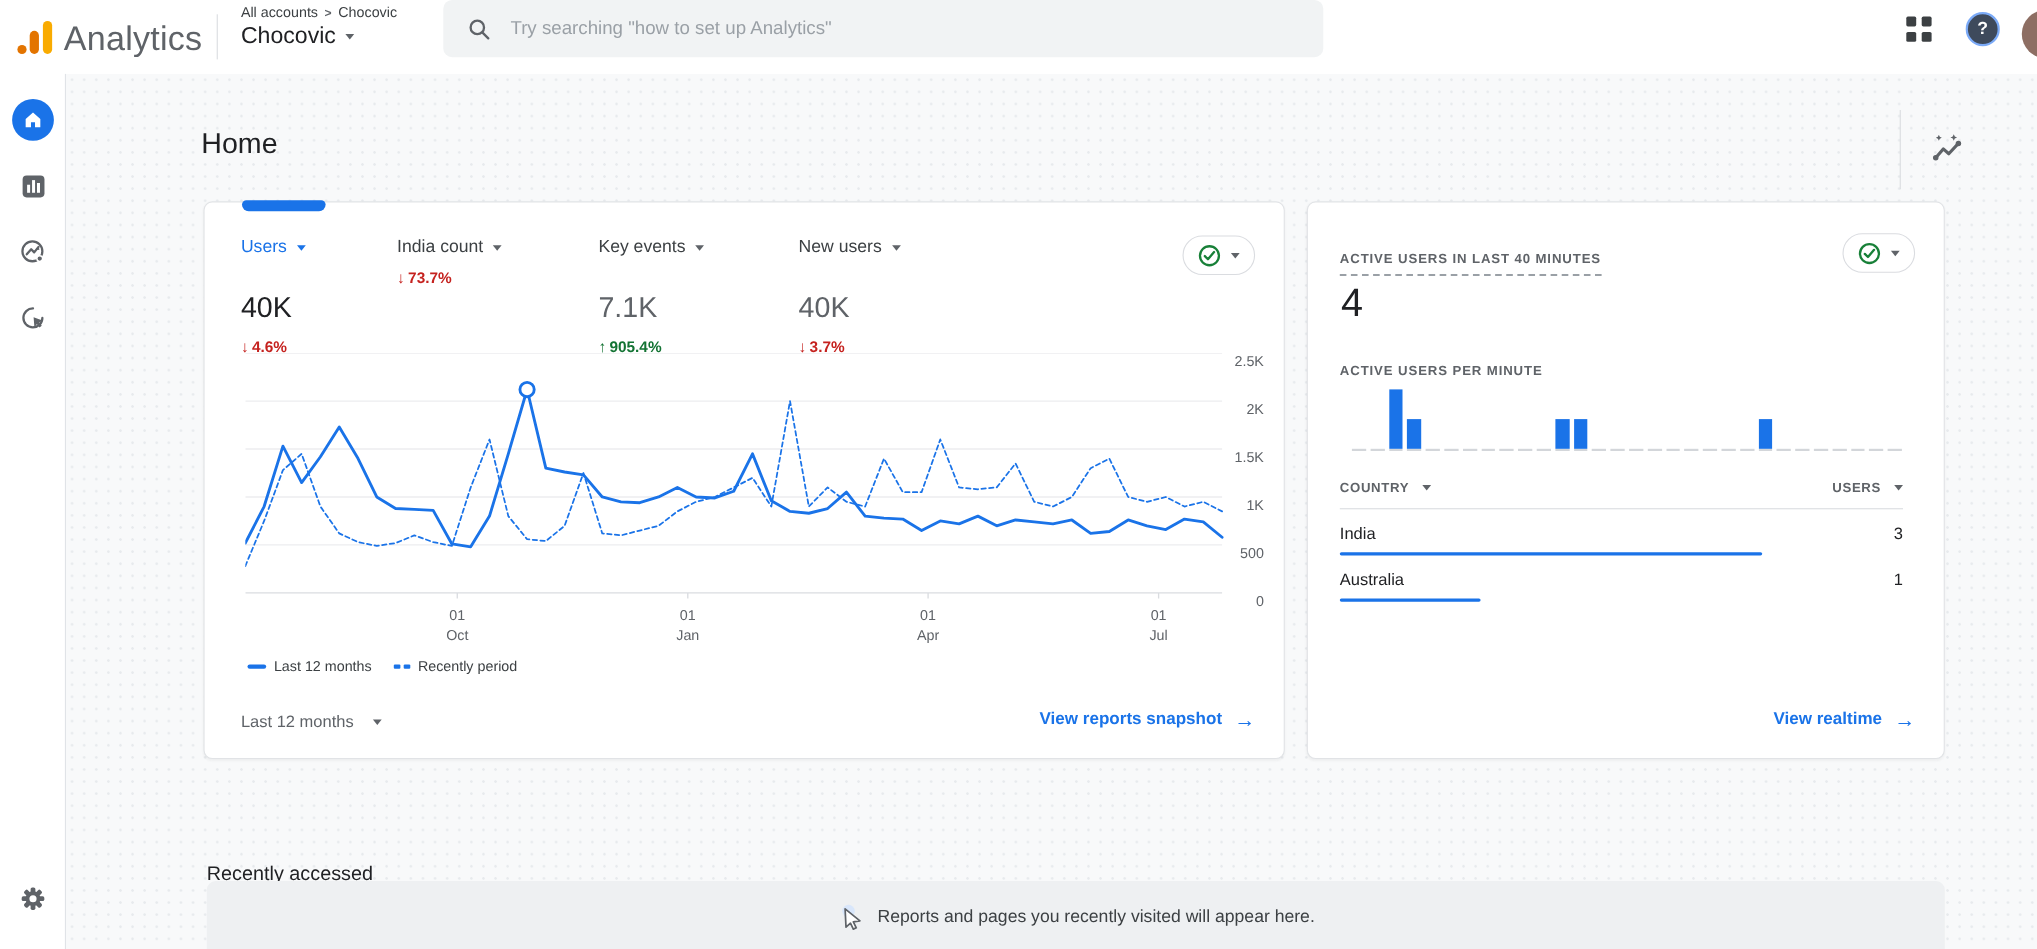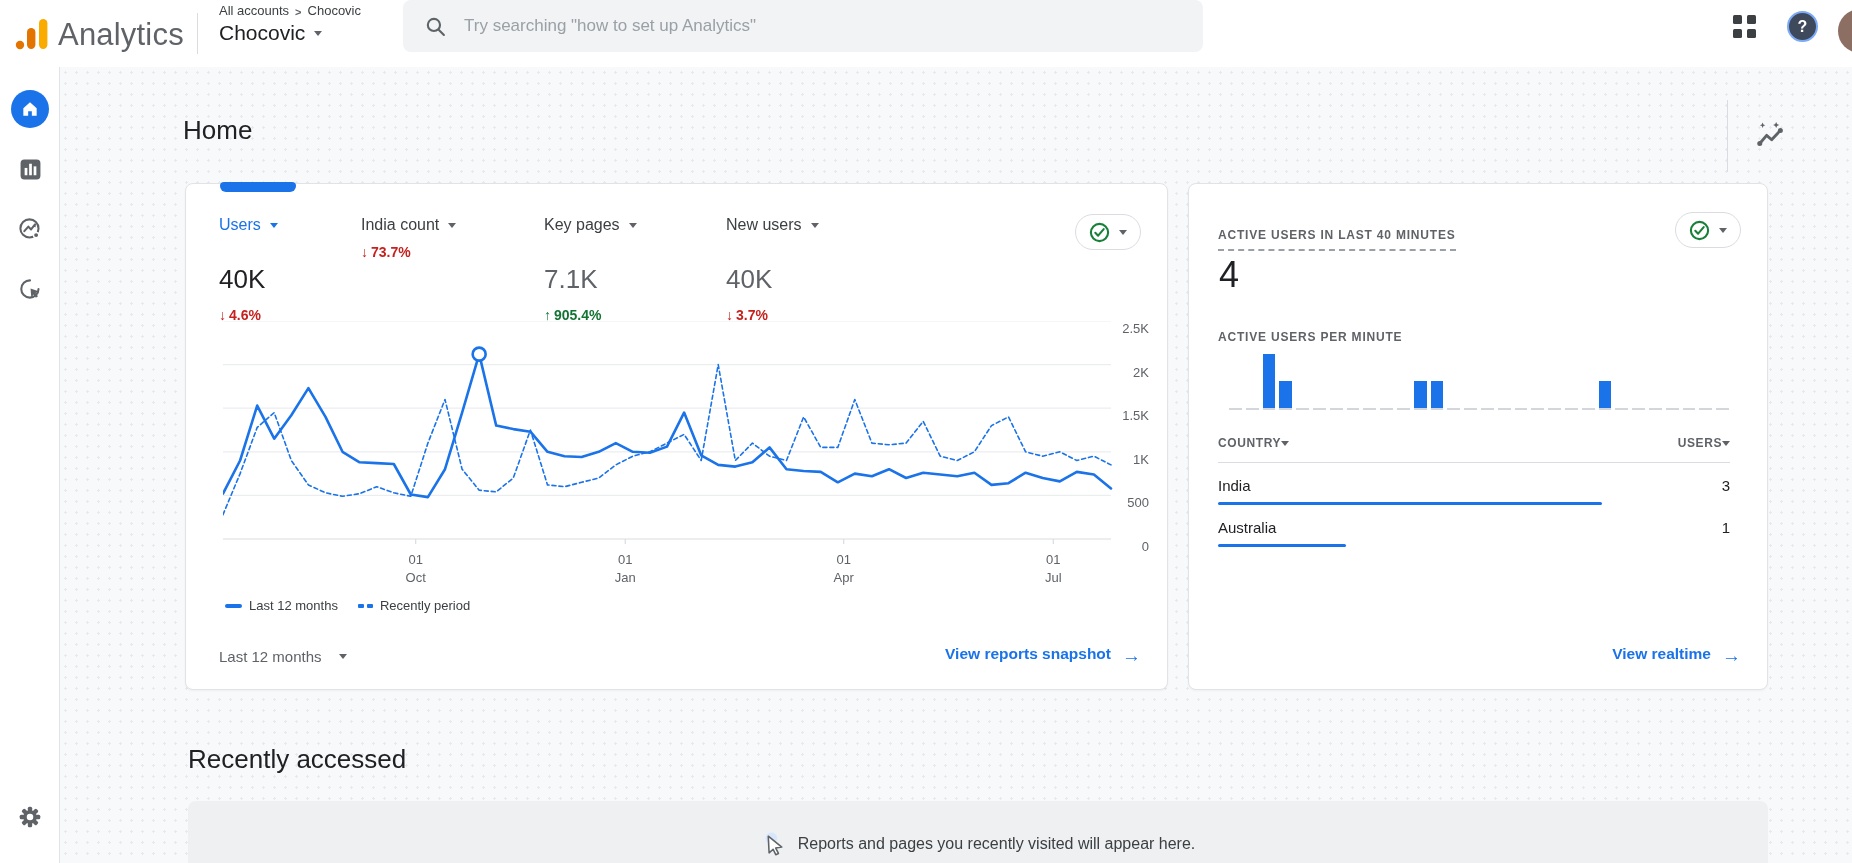--- a/index.html
+++ b/index.html
@@ -67,29 +67,29 @@
 
   
   .rt-title { position:absolute; left:29px; top:44px; font-size:12px; font-weight:700; letter-spacing:.8px; color:#5f6368; padding-bottom:7px; border-bottom:2px dashed #9aa0a6; }
   .rt-value { position:absolute; left:30px; top:70px; font-size:36px; color:#202124; }
   .pm-title { position:absolute; left:29px; top:146px; font-size:12px; font-weight:700; letter-spacing:.8px; color:#5f6368; }
   .pm-chart { position:absolute; left:40px; top:168px; width:500px; height:58px; display:flex; gap:4px; align-items:flex-end; }
   .pm-slot { flex:1; height:100%; position:relative; border-bottom:2px solid #d3d6da; }
   .pm-bar { position:absolute; bottom:0; left:0; right:0; background:#1a73e8; }
   .rt-table { position:absolute; left:29px; top:252px; width:512px; }
   .rt-thead { display:flex; justify-content:space-between; font-size:12px; font-weight:700; letter-spacing:.6px; color:#5f6368; padding-bottom:12px; border-bottom:1px solid #dadce0; }
-  .rt-thead .th { display:flex; align-items:center; gap:0; cursor:pointer; }
+  .rt-thead .th { display:flex; align-items:center; gap:12px; cursor:pointer; }
   .rt-row { margin-top:13px; }
   .rt-row .cells { display:flex; justify-content:space-between; font-size:15px; color:#202124; line-height:20px; }
   .row-bar { height:3px; background:#1a73e8; border-radius:1.5px; margin-top:6px; }
 
   
-  .recent-title { position:absolute; left:128px; top:677px; font-size:26px; color:#202124; }
+  .recent-title { position:absolute; left:128px; top:717px; font-size:18px; color:#202124; }
   .recent-panel { position:absolute; left:128px; top:734px; width:1580px; height:120px; background:#eef0f2; border-radius:8px 8px 0 0; display:flex; justify-content:center; }
-  .recent-empty { margin-top:30px; display:flex; align-items:center; gap:10px; font-size:16px; color:#3c4043; height:26px; }
+  .recent-empty { margin-top:20px; display:flex; align-items:center; gap:10px; font-size:16px; color:#3c4043; height:26px; }
 </style>
 </head>
 <body>
 
 <div id="app">
 
   <div class="header">
     <svg class="ga-logo" viewBox="0 0 40 40">
       <circle cx="8" cy="31" r="4.2" fill="#e37400"></circle>
       <rect x="15" y="14" width="8.4" height="21" rx="4.2" fill="#e37400" transform="rotate(0 19 24)"></rect>
@@ -200,21 +200,21 @@
             <span>India count</span>
             <span class="tri"></span>
           </div>
           <div class="delta down">
               <span class="arrow">↓</span>
               <span>73.7%</span>
             </div>
         </div>
         <div class="metric">
           <div class="mlabel">
-            <span>Key pages</span>
+            <span>Key events</span>
             <span class="tri"></span>
           </div>
           <div class="mvalue">7.1K</div>
           <div class="delta up">
               <span class="arrow">↑</span>
               <span>905.4%</span>
             </div>
         </div>
         <div class="metric">
           <div class="mlabel">

